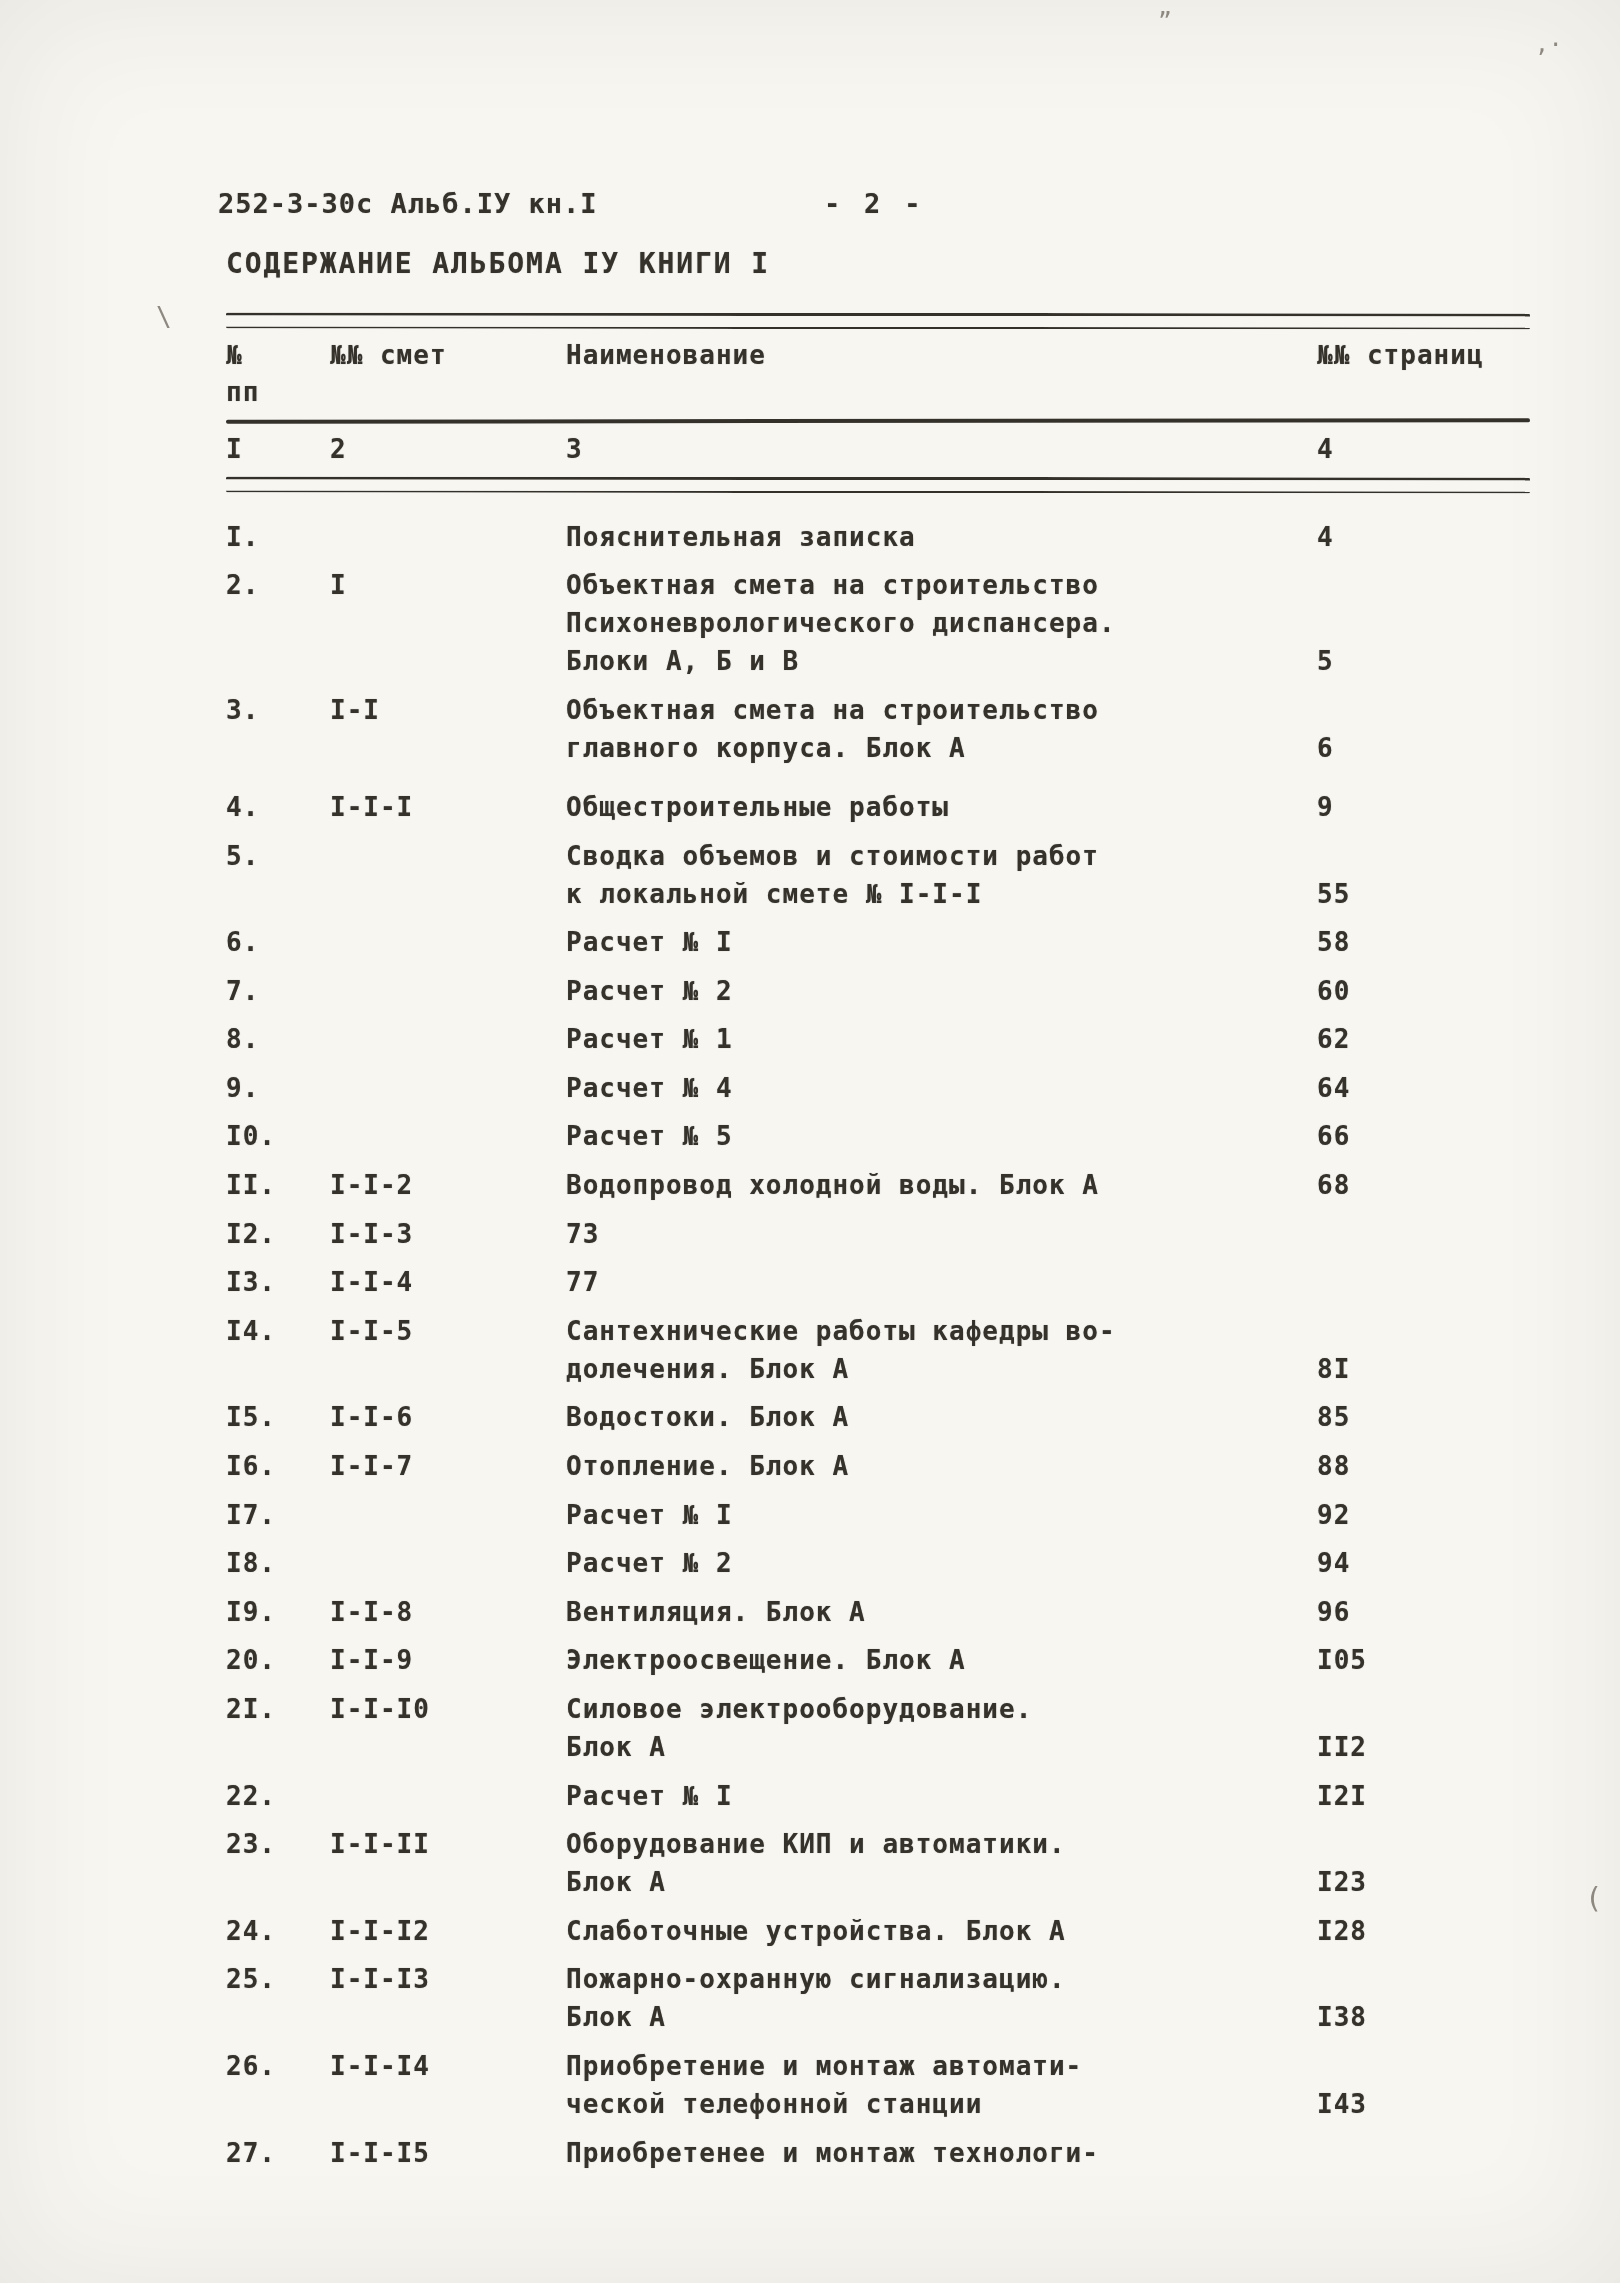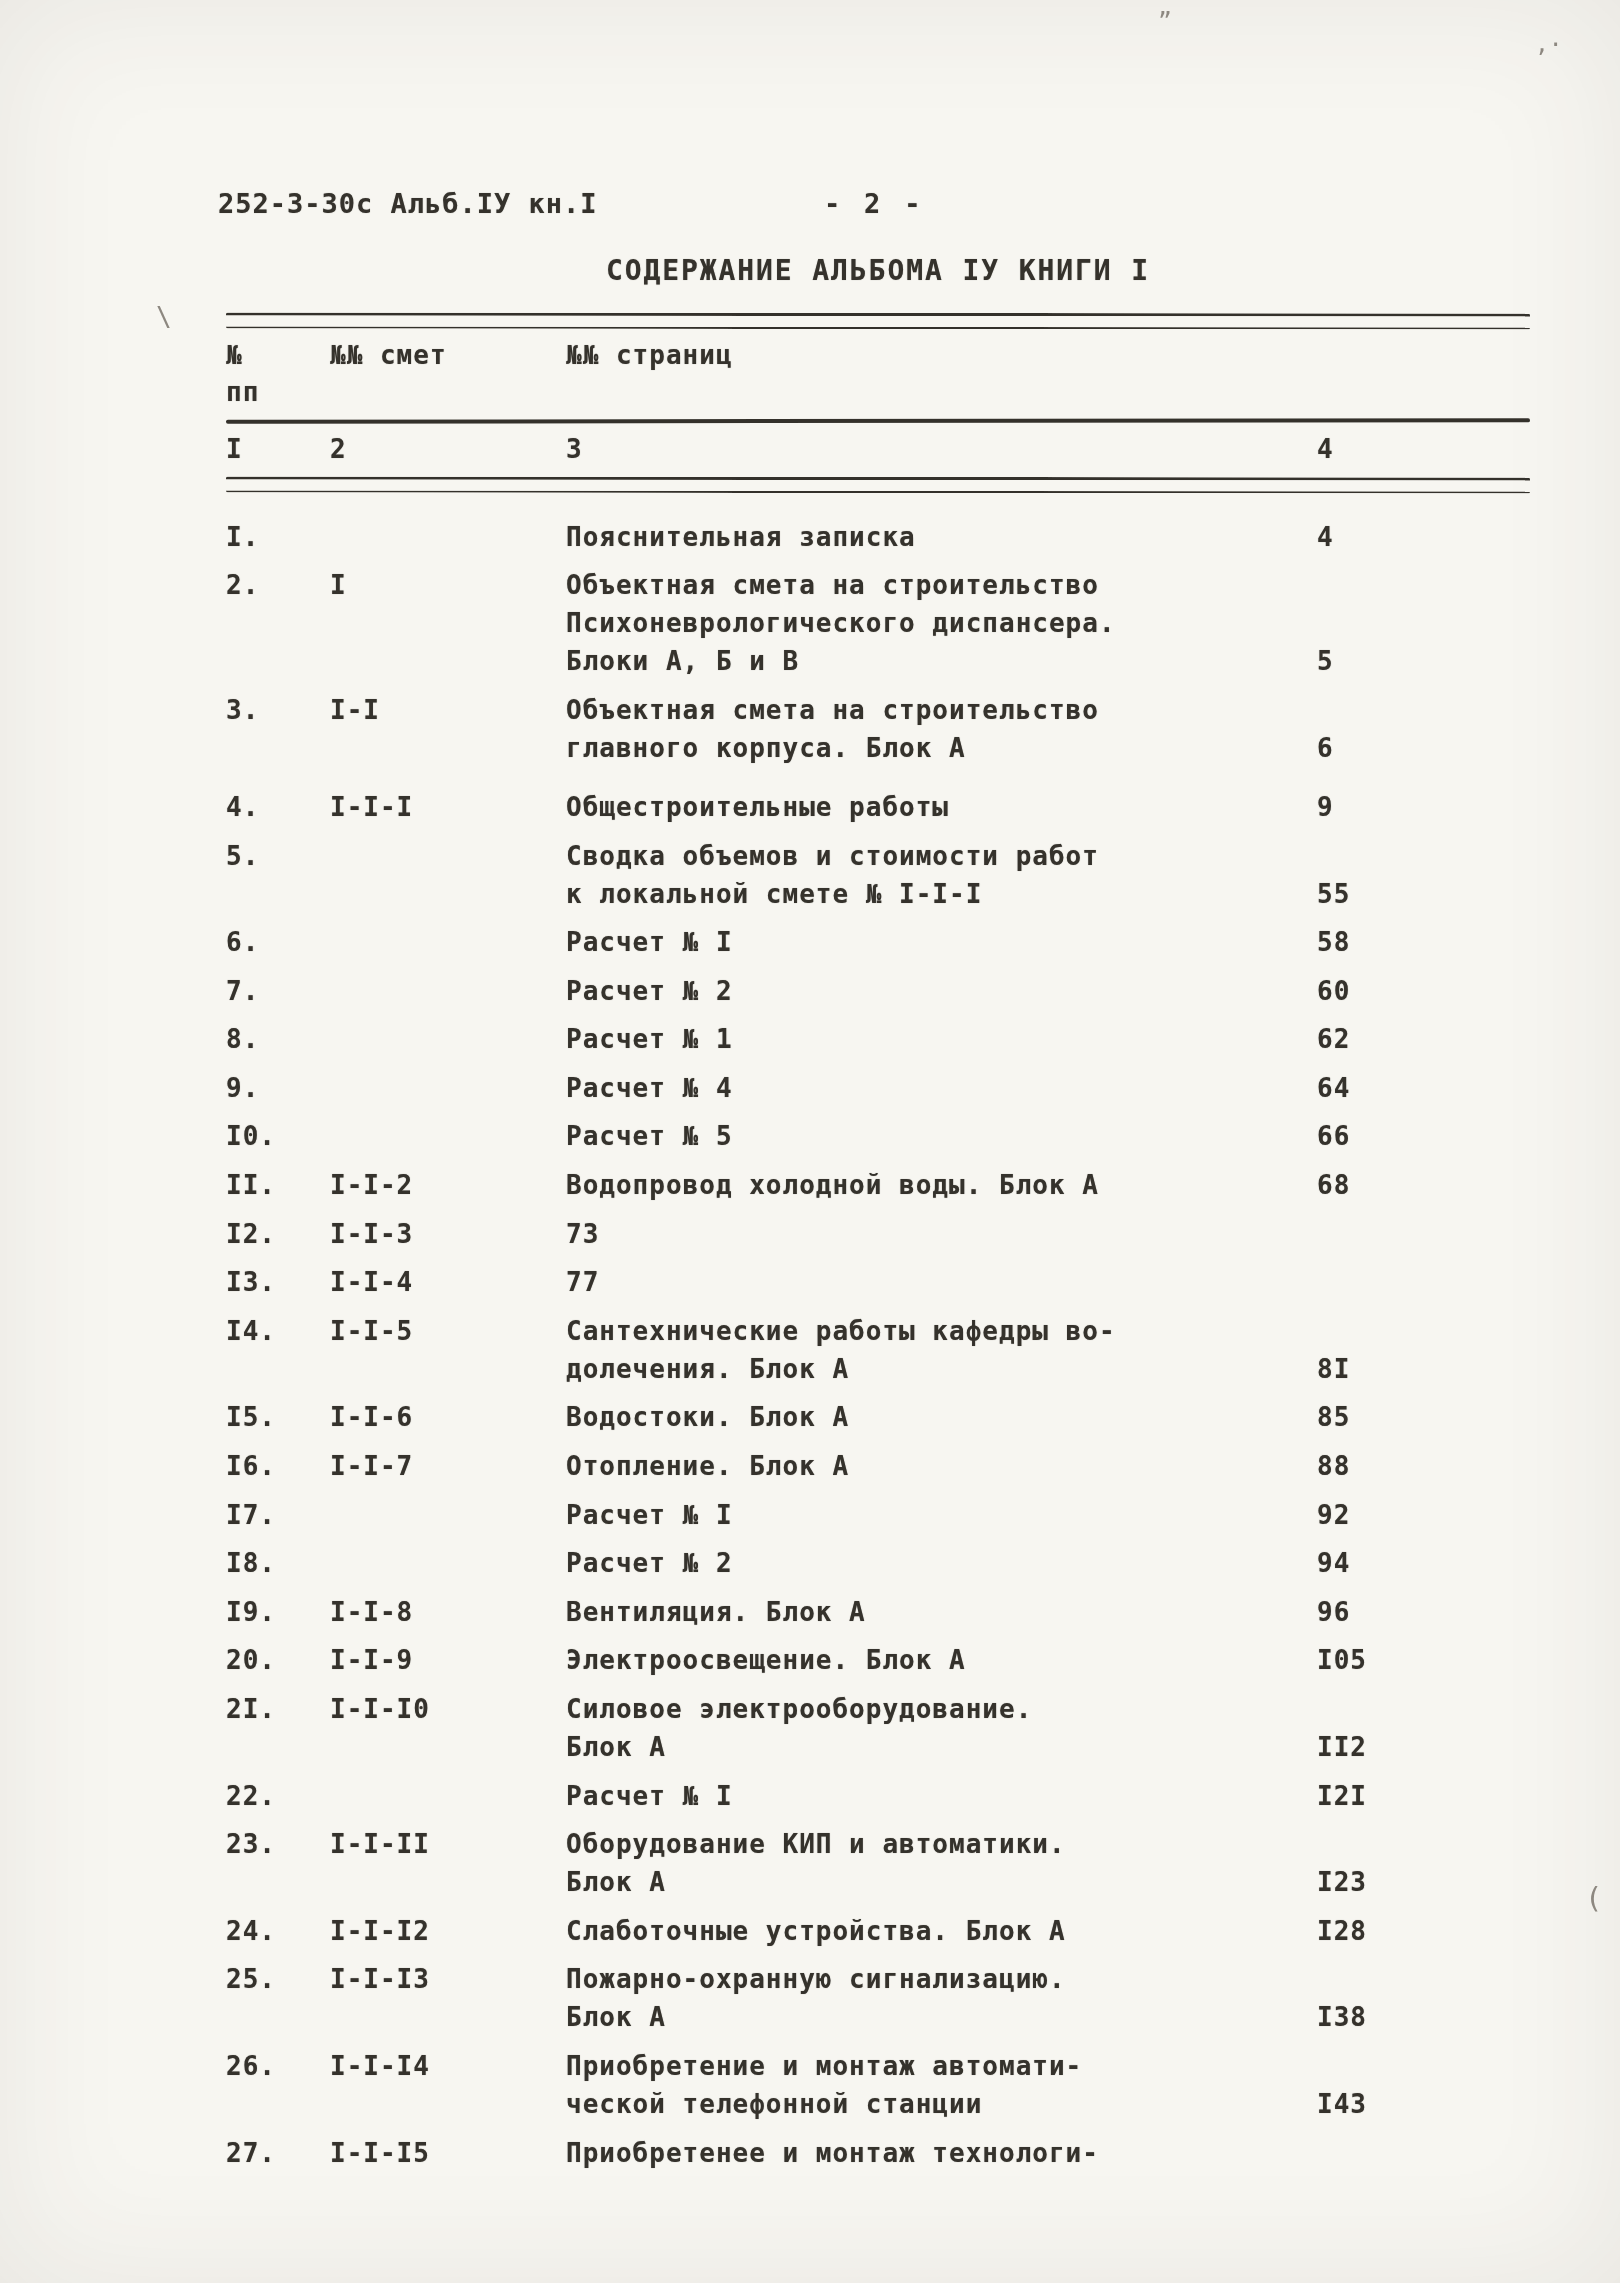--- a/index.html
+++ b/index.html
@@ -15,21 +15,21 @@
     box-shadow:inset 0 0 134px rgba(60,55,45,.08);
     color:#35322c;
     font-weight:bold;
   }
   .txt{
     text-shadow:0 0 1px rgba(53,50,44,.45);
     letter-spacing:1px;
   }
   .doc-code{position:absolute;left:218px;top:188px;font-size:27px;white-space:nowrap;}
   .sheet-num{position:absolute;left:824px;top:188px;font-size:27px;letter-spacing:3.8px;white-space:nowrap;}
-  .title{position:absolute;left:226px;top:254px;width:1304px;text-align:center;font-size:28px;letter-spacing:1.9px;white-space:nowrap;}
+  .title{position:absolute;left:226px;top:247px;width:1304px;text-align:left;font-size:28px;letter-spacing:1.9px;white-space:nowrap;}
 
   .toc{position:absolute;left:226px;top:313px;width:1304px;font-size:26px;}
   .rule{height:3.8px;background:#34312b;border-radius:1.9px;transform:rotate(-0.06deg);}
   .rule-double{height:10.6px;background:transparent;border-top:3.8px solid #34312b;border-bottom:2.9px solid #34312b;border-radius:1.9px;transform:rotate(0.05deg);}
   .grid{display:grid;grid-template-columns:104px 236px 751px 212px;}
   .thead{margin:8.6px 0 7.7px;line-height:37px;}
   .index-row{margin:7.7px 0 8.6px;line-height:38px;}
   .pre{white-space:pre-line;}
   .tbody{margin-top:25px;}
   .row{display:grid;grid-template-columns:104px 236px 751px 212px;margin-bottom:10.6px;line-height:38px;}
@@ -56,20 +56,21 @@
   <div class="title txt">СОДЕРЖАНИЕ АЛЬБОМА IУ КНИГИ I</div>
 
   <div class="toc txt">
 
     <div class="rule-double"></div>
 
     <div class="grid thead">
       <div class="pre">№
 пп</div>
       <div class="pre">№№ смет</div>
+      <div class="pre">Наименование</div>
       <div class="pre">№№ страниц</div>
     </div>
 
     <div class="rule"></div>
 
     <div class="grid index-row">
       <div>I</div>
       <div>2</div>
       <div>3</div>
       <div>4</div>

